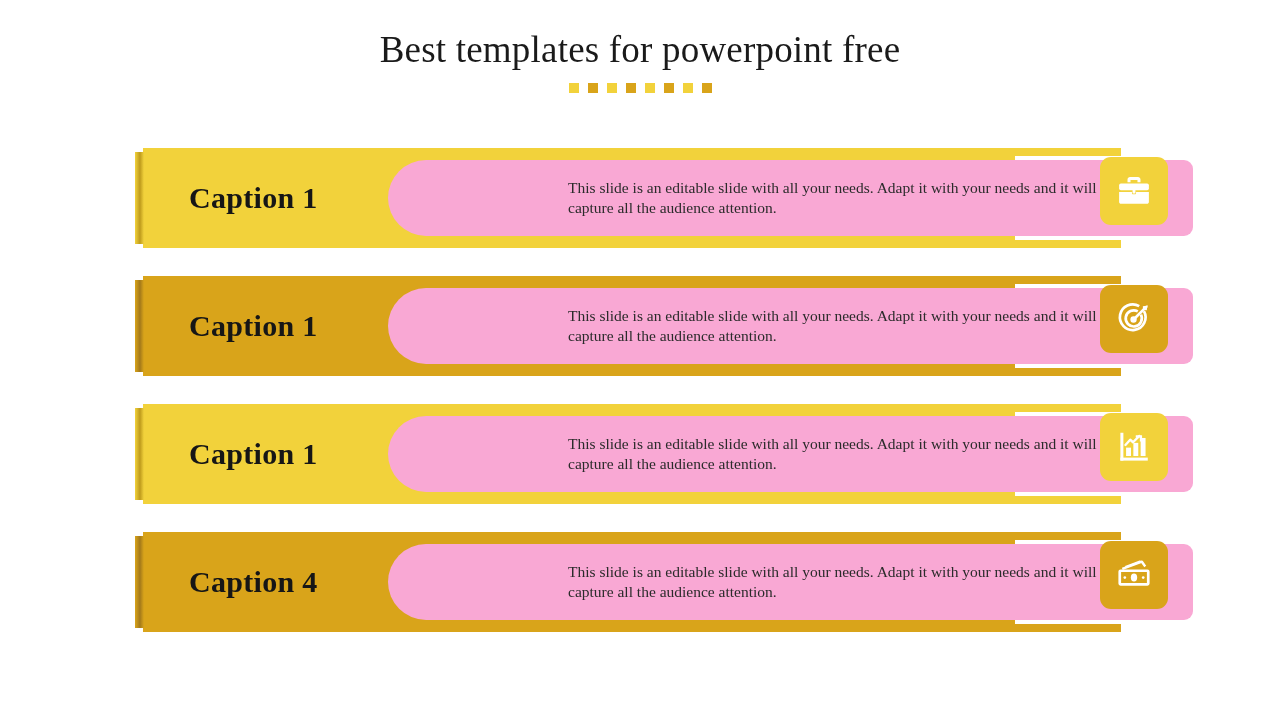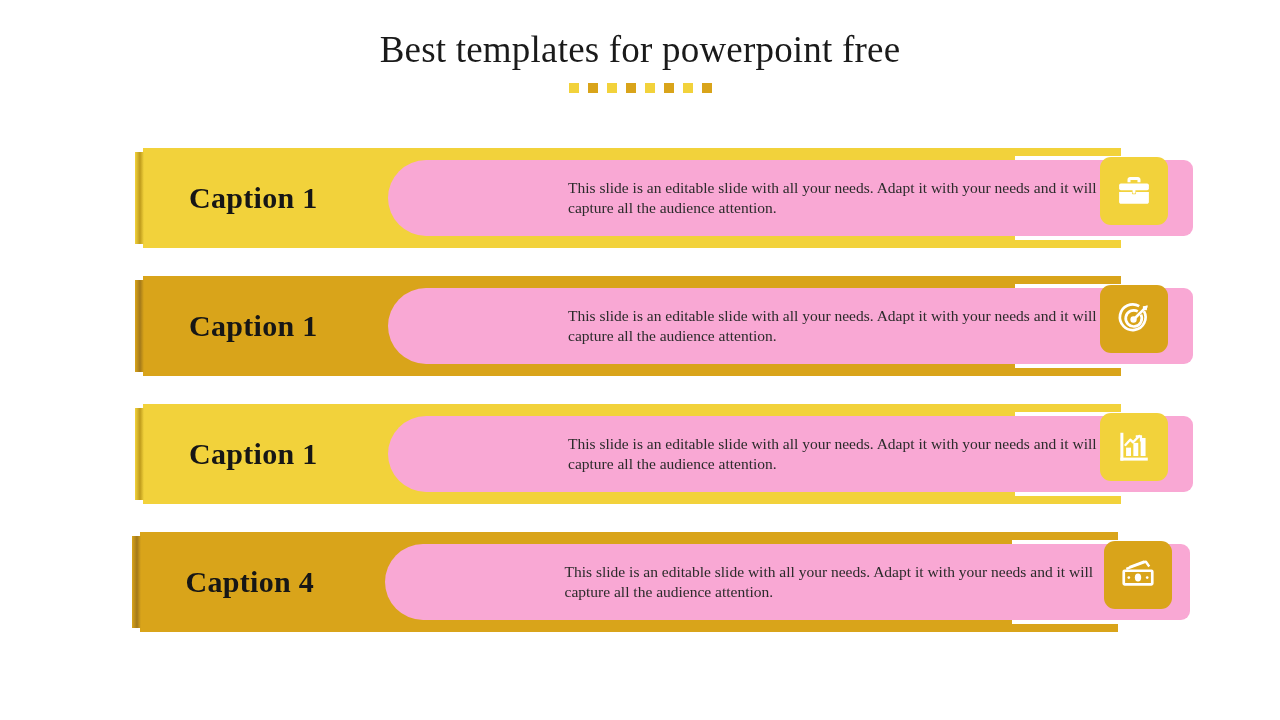--- a/index.html
+++ b/index.html
@@ -51,21 +51,21 @@
     left: 0;
     top: 148px;
     width: 1280px;
   }
   .row {
     position: relative;
     width: 1010px;
     height: 100px;
     margin: 0 auto 28px auto;
   }
-  .row:last-child { margin-bottom: 0; padding-left: 7px; }
+  .row:last-child { margin-bottom: 0; }
 
   
   .accent-line {
     position: absolute;
     left: 8px;
     width: 978px;
     height: 8px;
   }
   .accent-line.top { top: 0; }
   .accent-line.bottom { bottom: 0; }

